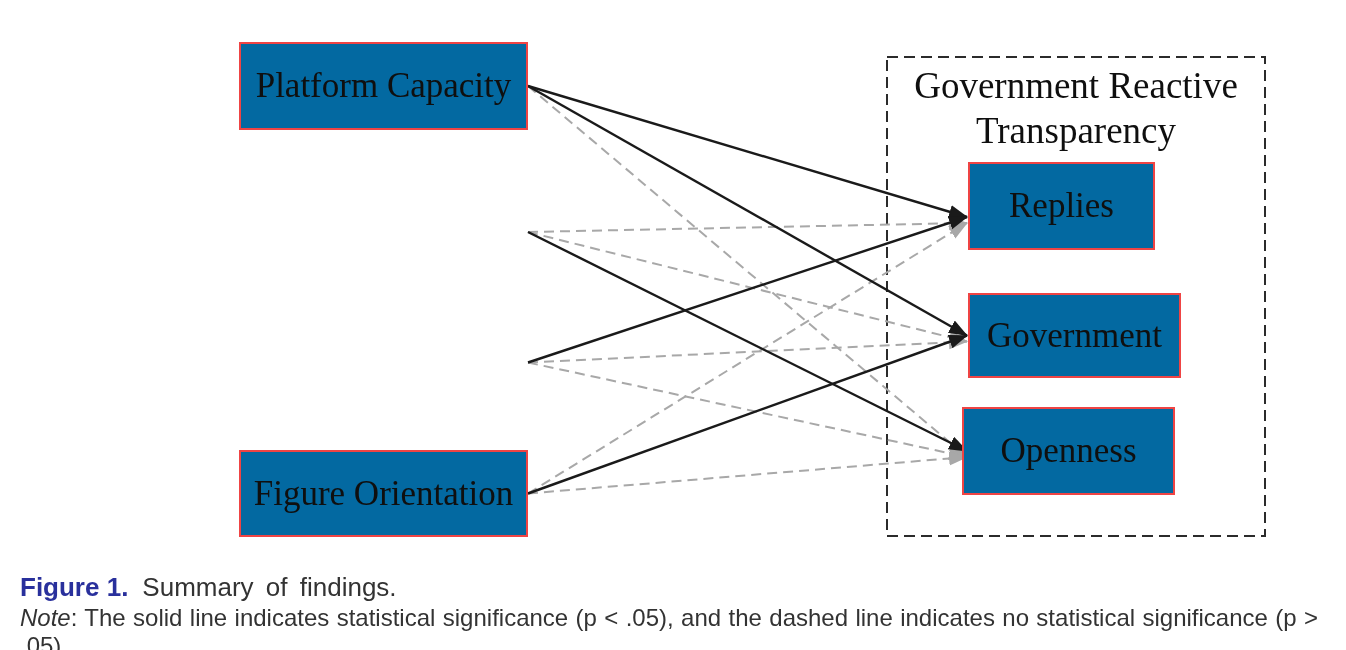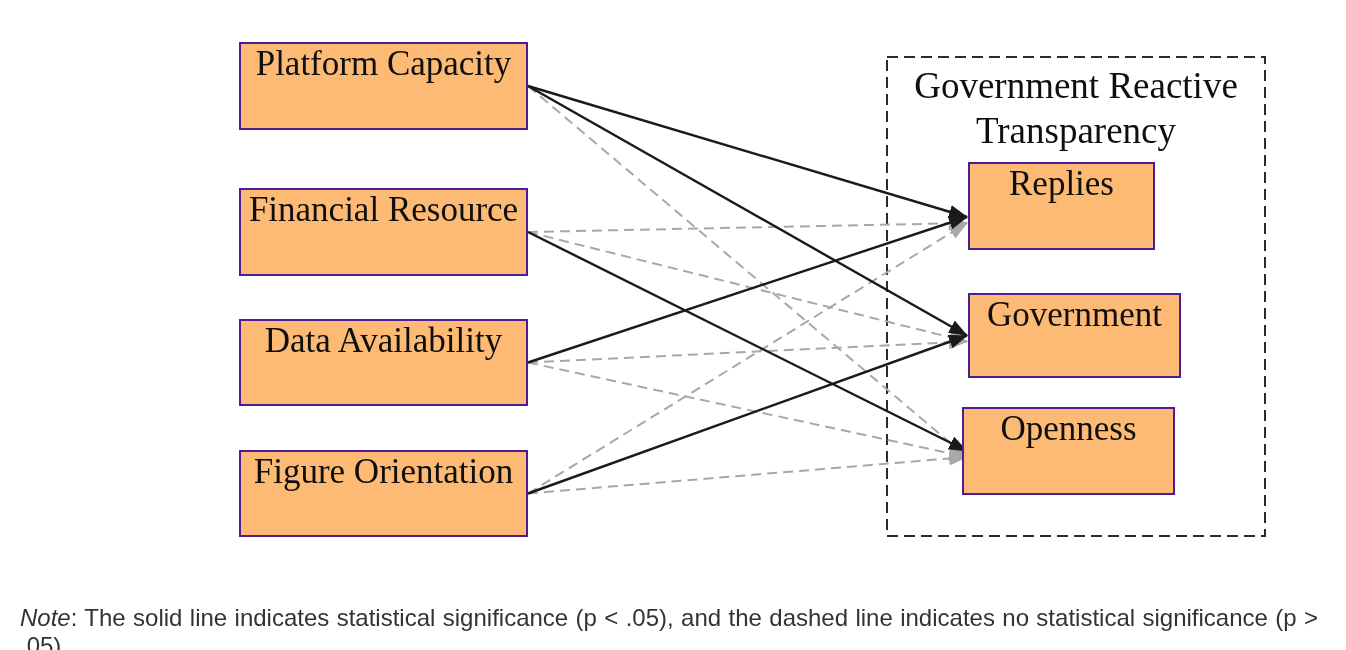--- a/index.html
+++ b/index.html
@@ -30,24 +30,25 @@
   }
   .edge-dashed {
     stroke: var(--dashed, #a8a8a8);
     stroke-width: 2;
     stroke-dasharray: 10 6;
     fill: none;
   }
   .node {
     position: absolute;
     z-index: 2;
-    background: #fdba74;
-    border: 2px solid #4c1d95;
+    background: #0369a1;
+    border: 2px solid #ef4444;
     box-sizing: border-box;
     display: flex;
+    align-items: center;
     justify-content: center;
     font-size: 35px;
     color: #0f0f0f;
     white-space: nowrap;
   }
   .group-title {
     position: absolute;
     z-index: 2;
     left: 887px;
     top: 63px;
@@ -117,40 +118,37 @@
         <line x1="528" y1="86" x2="967" y2="335.5" class="edge-solid" marker-end="url(#arrow-solid)"></line>
         <line x1="528" y1="232" x2="967" y2="451" class="edge-solid" marker-end="url(#arrow-solid)"></line>
         <line x1="528" y1="362.5" x2="967" y2="217" class="edge-solid" marker-end="url(#arrow-solid)"></line>
         <line x1="528" y1="493.5" x2="967" y2="335.5" class="edge-solid" marker-end="url(#arrow-solid)"></line>
       </g>
   </svg>
 
   <div class="node" style="left: 239px; top: 42px; width: 289px; height: 88px;">
     <span>Platform Capacity</span>
   </div>
-  <div class="node" style="left: 239px; top: 188px; width: 289px; height: 88px;">
-    <span>Financial Resource</span>
-  </div>
-  <div class="node" style="left: 239px; top: 319px; width: 289px; height: 87px;">
-    <span>Data Availability</span>
-  </div>
   <div class="node" style="left: 239px; top: 450px; width: 289px; height: 87px;">
     <span>Figure Orientation</span>
   </div>
 
   <div class="group-title">Government Reactive Transparency</div>
 
   <div class="node" style="left: 968px; top: 162px; width: 187px; height: 88px;">
     <span>Replies</span>
   </div>
   <div class="node" style="left: 968px; top: 293px; width: 213px; height: 85px;">
     <span>Government</span>
   </div>
   <div class="node" style="left: 962px; top: 407px; width: 213px; height: 88px;">
     <span>Openness</span>
   </div>
 
+  <div class="caption-line">
+    <span class="caption-label">Figure 1.</span><span class="caption-text">Summary of findings.</span>
+  </div>
 
   <div class="note-line">
     <span class="note-label">Note</span><span>: The solid line indicates statistical significance (p &lt; .05), and the dashed line indicates no statistical significance (p &gt; .05).</span>
   </div>
 
 </div>
 
 </body></html>

